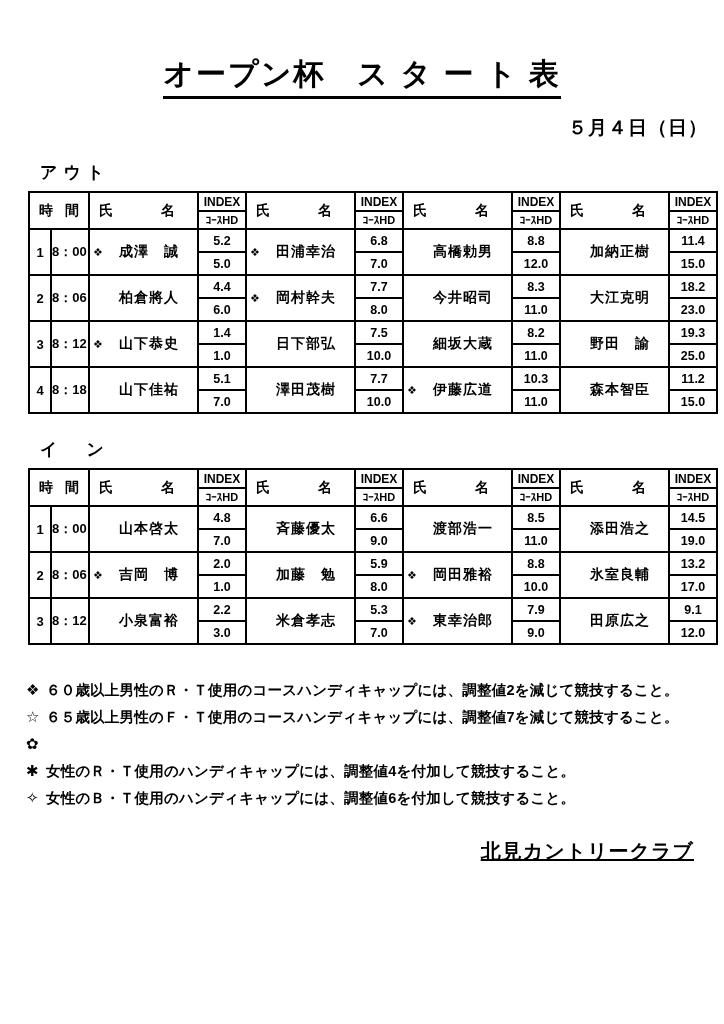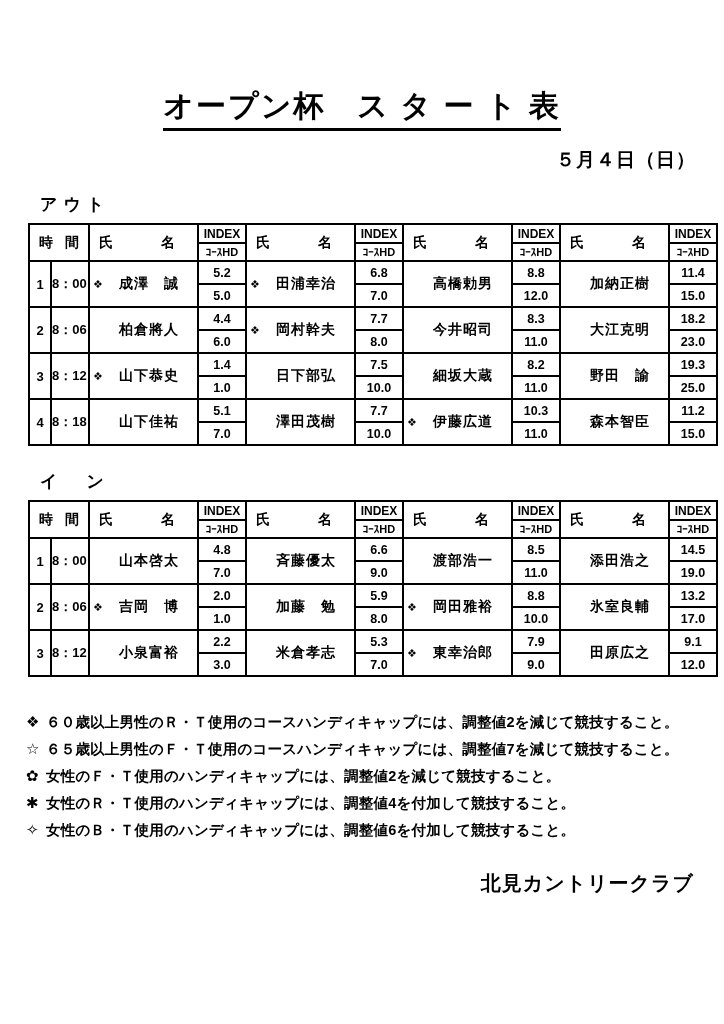--- a/index.html
+++ b/index.html
@@ -6,27 +6,27 @@
   .page {
     position:relative;
     width:724px; height:1024px;
     margin:0 auto;
     background:#ffffff;
     color:#000;
     font-family:"Liberation Sans","DejaVu Sans",sans-serif;
     overflow:hidden;
   }
   
-  .title-row { padding-top:86px; text-align:center; }
+  .title-row { padding-top:54px; text-align:center; }
   .doc-title {
     font-size:30px; font-weight:700; letter-spacing:2px;
     border-bottom:3px solid #000; padding-bottom:1px;
     display:inline-block; white-space:pre;
   }
-  .date-row { margin-top:16px; padding-right:28px; text-align:right; }
+  .date-row { margin-top:16px; padding-right:16px; text-align:right; }
   .doc-date { font-size:19px; font-weight:700; letter-spacing:1px; }
 
   
   .section-label {
     margin:24px 16px 7px 40px;
     font-size:17px; font-weight:700; letter-spacing:6px; white-space:pre;
   }
   .section-label.first { margin-top:20px; }
 
   
@@ -64,21 +64,21 @@
   .hdr-flex .right { margin-left:auto; }
 
   
   ul.footnotes { list-style:none; margin:36px 0 0 0; padding:0 0 0 26px; }
   ul.footnotes li { display:flex; align-items:baseline; height:27px; }
   .fn-symbol { width:20px; flex:0 0 20px; font-size:15px; font-weight:700; }
   .fn-text   { font-size:14.5px; font-weight:700; letter-spacing:0.2px; }
 
   
   .signature-row { margin-top:22px; padding-right:30px; text-align:right; }
-  .club-name { font-size:20px; font-weight:700; letter-spacing:1px; }
+  .club-name { font-size:20px; font-weight:700; letter-spacing:1px;text-decoration:underline; }
 </style>
 </head>
 <body>
 
 <div class="page">
 
   <div class="title-row">
     <span class="doc-title">オープン杯　ス タ ー ト 表</span>
   </div>
 
@@ -508,21 +508,20 @@
       <li>
         <span class="fn-symbol">❖</span>
         <span class="fn-text">６０歳以上男性のＲ・Ｔ使用のコースハンディキャップには、調整値2を減じて競技すること。</span>
       </li>
       <li>
         <span class="fn-symbol">☆</span>
         <span class="fn-text">６５歳以上男性のＦ・Ｔ使用のコースハンディキャップには、調整値7を減じて競技すること。</span>
       </li>
       <li>
         <span class="fn-symbol">✿</span>
-        <span class="fn-text">女性のＦ・Ｔ使用のハンディキャップには、調整値2を減じて競技すること。</span>
       </li>
       <li>
         <span class="fn-symbol">✱</span>
         <span class="fn-text">女性のＲ・Ｔ使用のハンディキャップには、調整値4を付加して競技すること。</span>
       </li>
       <li>
         <span class="fn-symbol">✧</span>
         <span class="fn-text">女性のＢ・Ｔ使用のハンディキャップには、調整値6を付加して競技すること。</span>
       </li>
     </ul>

